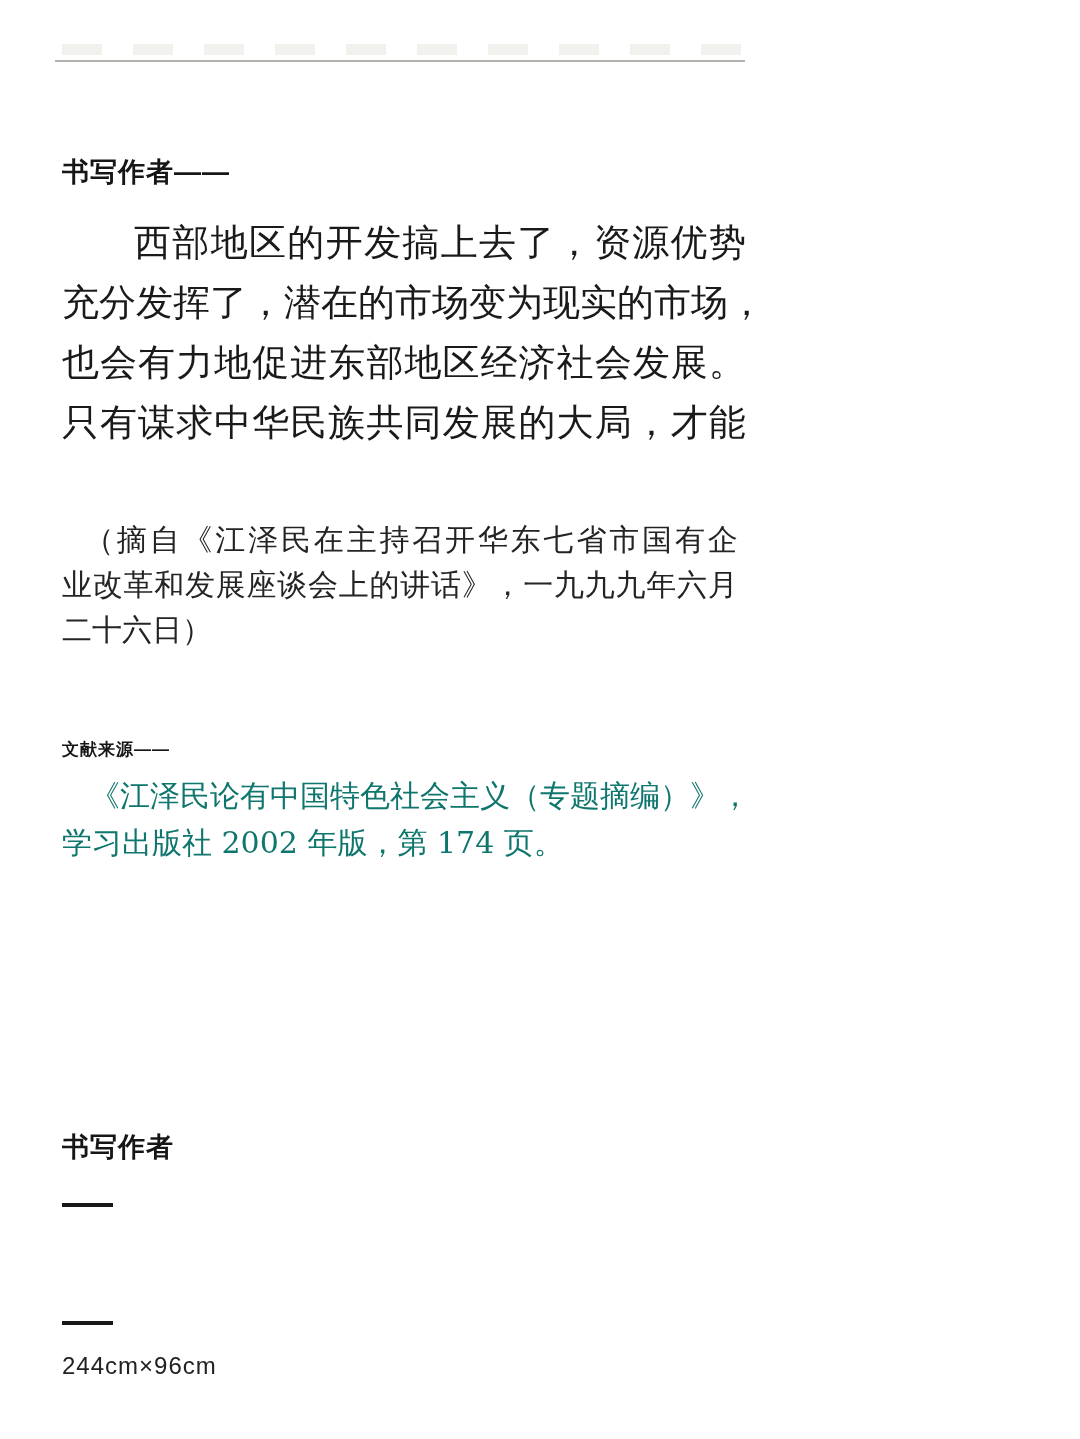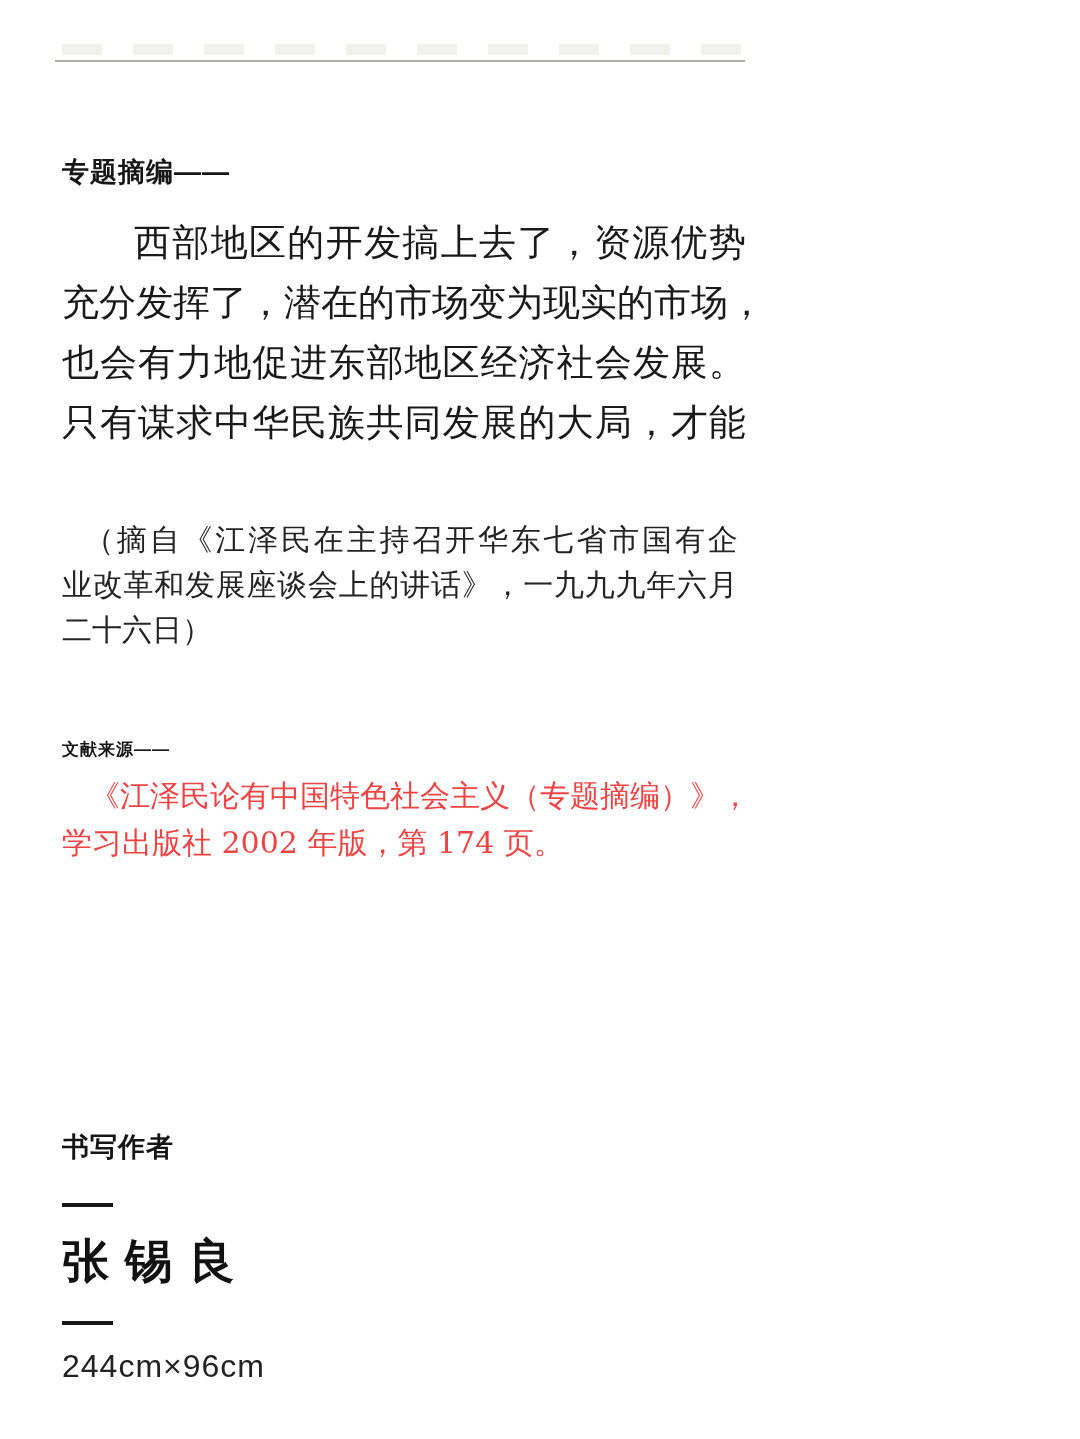--- a/index.html
+++ b/index.html
@@ -78,21 +78,21 @@
   .a-line { height: 45px; white-space: nowrap; }
 
   .citation {
     position: absolute;
     left: 62px;
     top: 772px;
     width: 680px;
     font-family: "DejaVu Serif", serif;
     font-size: 30px;
     line-height: 47px;
-    color: #ef4444;
+    color: #0f766e;
   }
   .c-line { height: 47px; white-space: nowrap; }
 
   
   .flexjust { display: flex; justify-content: space-between; }
   .indent-2em  { padding-left: 72px; }
   .indent-attr { padding-left: 22px; }
   .indent-cite { padding-left: 28px; }
 
   .short-rule {
@@ -115,36 +115,36 @@
     line-height: 58px;
     letter-spacing: 16px;
     color: #121212;
     white-space: nowrap;
   }
   .artwork-size {
     position: absolute;
     left: 62px;
     top: 1349px;
     font-family: "Liberation Sans", sans-serif;
-    font-size: 32px;
+    font-size: 24px;
     line-height: 34px;
     letter-spacing: 1px;
     color: #222222;
     white-space: nowrap;
   }
 </style>
 </head>
 <body>
 
 <div class="page">
 
   <div class="ghost-dashes"></div>
   <div class="top-divider"></div>
 
-  <h2 class="sec-heading" id="content-heading">专题摘编——</h2>
+  <h2 class="sec-heading" id="content-heading">书写作者——</h2>
 
   <div class="quote">
     <div class="q-line indent-2em flexjust">
         <span>西</span>
         <span>部</span>
         <span>地</span>
         <span>区</span>
         <span>的</span>
         <span>开</span>
         <span>发</span>
@@ -275,19 +275,18 @@
 
   <div class="citation">
     <div class="c-line indent-cite">《江泽民论有中国特色社会主义（专题摘编）》，</div>
     <div class="c-line">学习出版社 2002 年版，第 174 页。</div>
   </div>
 
   <h2 class="sec-heading" id="author-heading">书写作者</h2>
 
   <div class="short-rule" id="rule-above-name"></div>
 
-  <div class="author-name">张锡良</div>
 
   <div class="short-rule" id="rule-below-name"></div>
 
   <div class="artwork-size">244cm×96cm</div>
 
 </div>
 
 </body></html>

